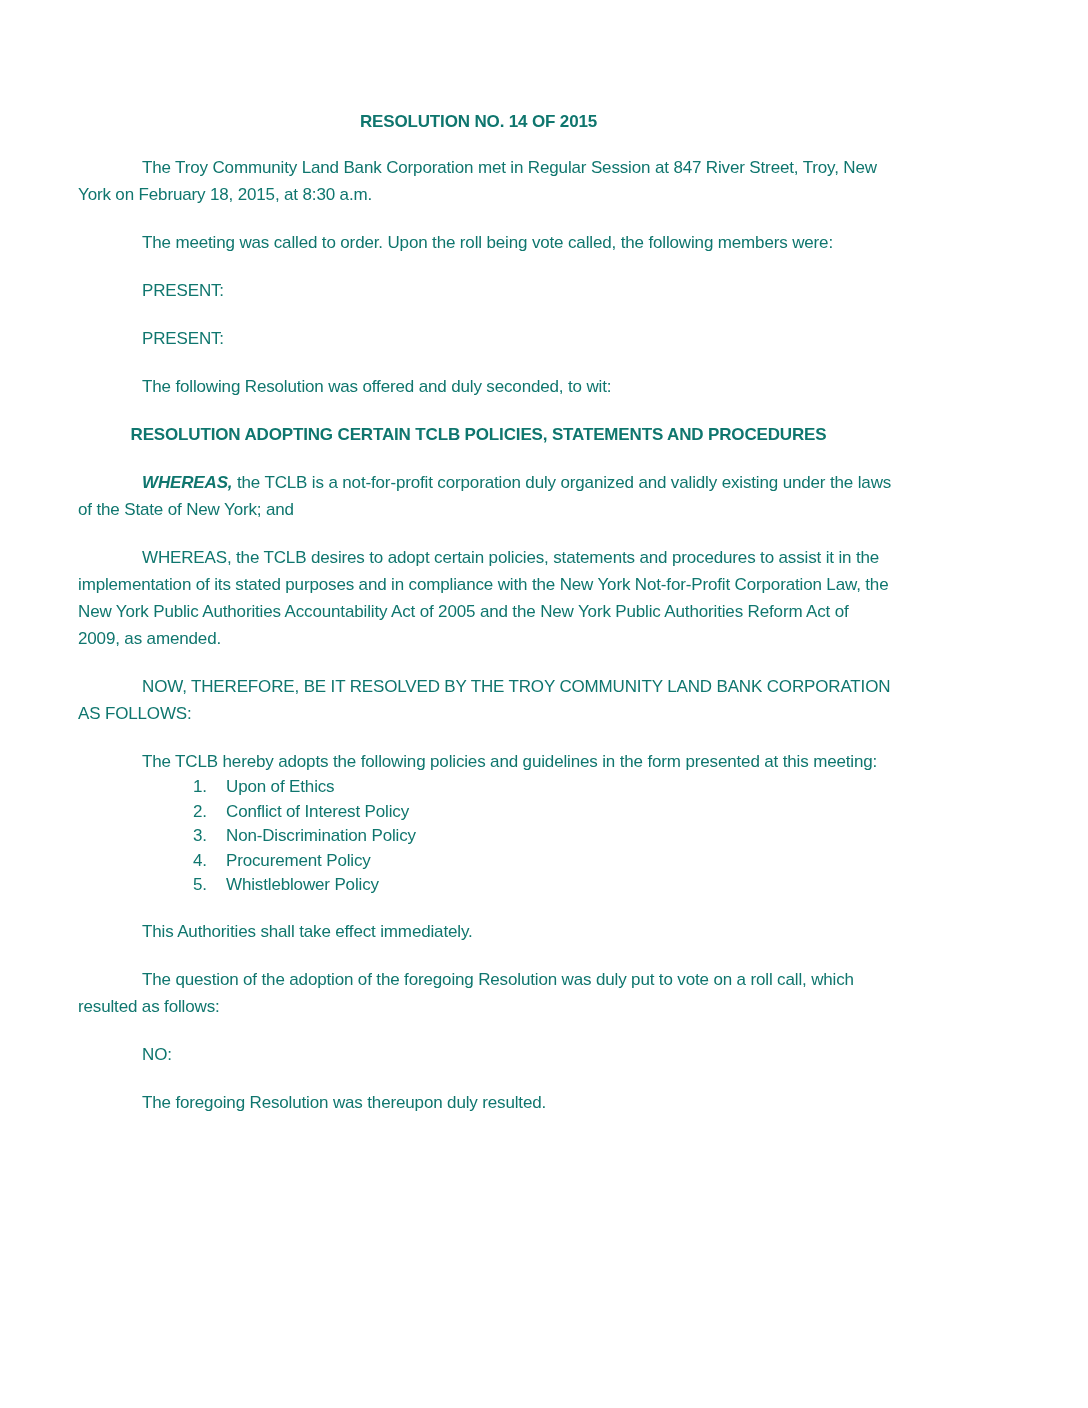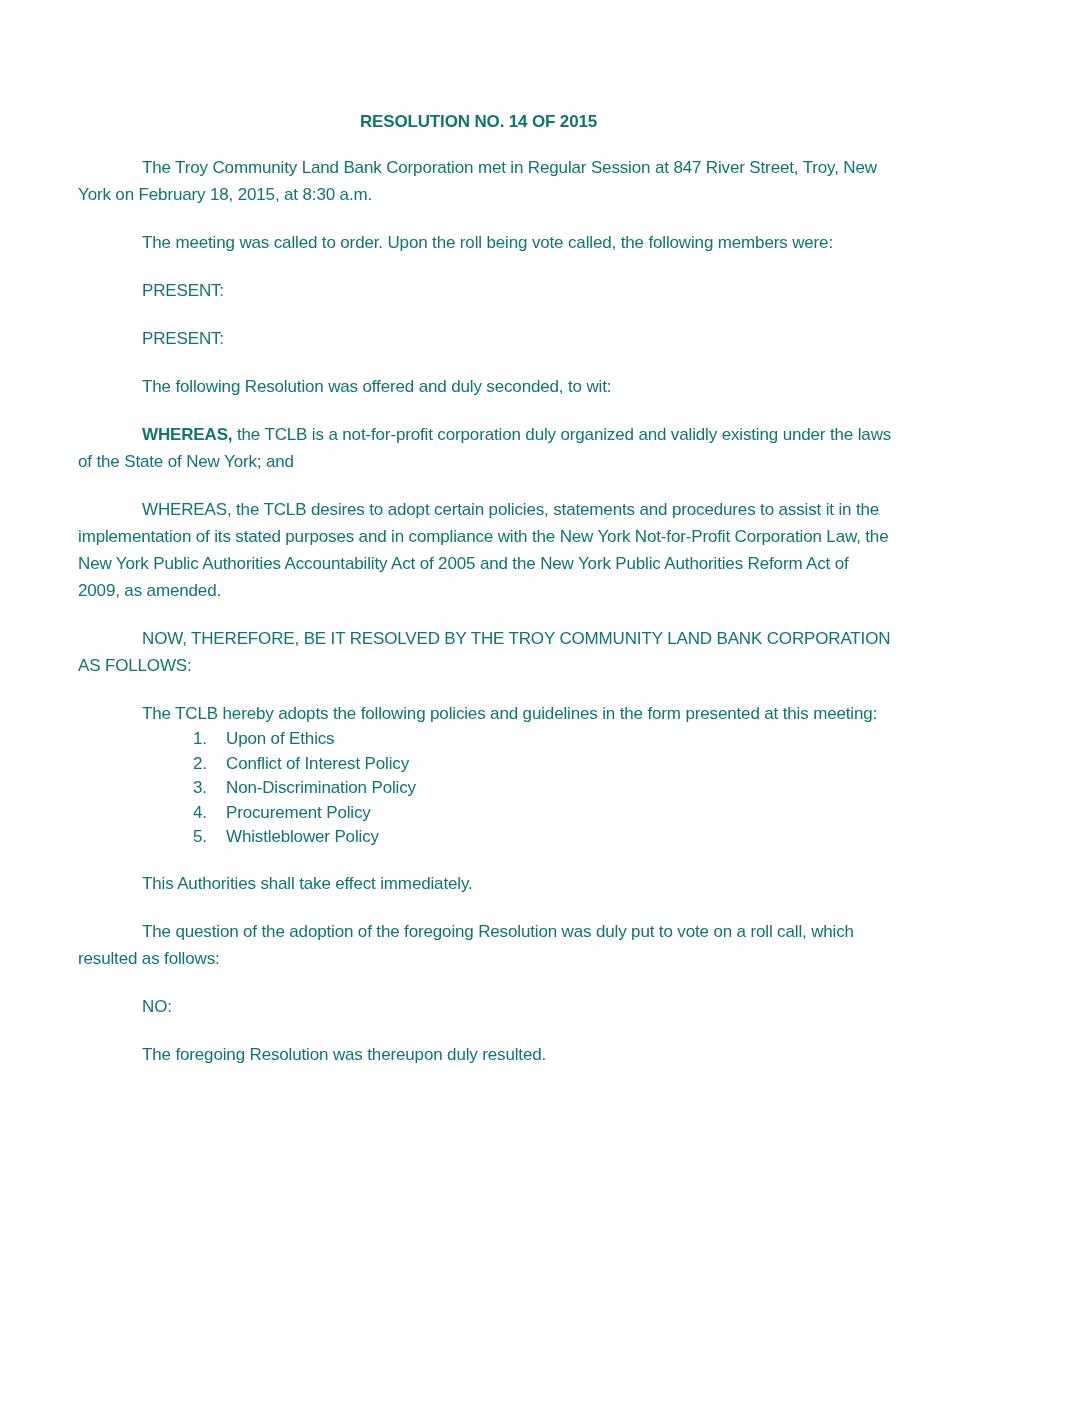--- a/index.html
+++ b/index.html
@@ -32,20 +32,21 @@
   .para.no-gap {
     margin-bottom: 0;
   }
   .section-heading {
     text-align: center;
     font-weight: bold;
     margin: 0 0 21px 0;
   }
   .bold-lead {
     font-weight: bold;
+    font-style: italic;
   }
   .policy-list {
     margin: 0 0 20px 128px;
   }
   .policy-row {
     display: flex;
     line-height: 24.5px;
   }
   .policy-num {
     width: 33px;
@@ -65,20 +66,21 @@
   <p class="para">The Troy Community Land Bank Corporation met in Regular Session at 847 River Street, Troy, New York on February 18, 2015, at 8:30 a.m.</p>
 
   <p class="para">The meeting was called to order. Upon the roll being vote called, the following members were:</p>
 
   <p class="para">PRESENT:</p>
 
   <p class="para">PRESENT:</p>
 
   <p class="para">The following Resolution was offered and duly seconded, to wit:</p>
 
+  <p class="section-heading">RESOLUTION ADOPTING CERTAIN TCLB POLICIES, STATEMENTS AND PROCEDURES</p>
 
   <p class="para"><span class="bold-lead">WHEREAS,</span><span> the TCLB is a not-for-profit corporation duly organized and validly existing under the laws of the State of New York; and</span></p>
 
   <p class="para">WHEREAS, the TCLB desires to adopt certain policies, statements and procedures to assist it in the implementation of its stated purposes and in compliance with the New York Not-for-Profit Corporation Law, the New York Public Authorities Accountability Act of 2005 and the New York Public Authorities Reform Act of 2009, as amended.</p>
 
   <p class="para">NOW, THEREFORE, BE IT RESOLVED BY THE TROY COMMUNITY LAND BANK CORPORATION AS FOLLOWS:</p>
 
   <p class="para no-gap">The TCLB hereby adopts the following policies and guidelines in the form presented at this meeting:</p>
 
   <div class="policy-list">

